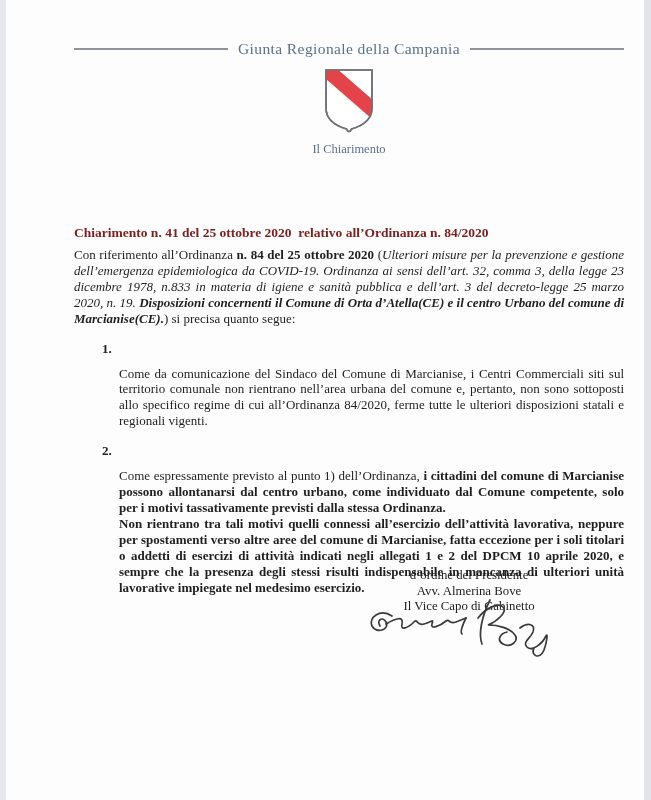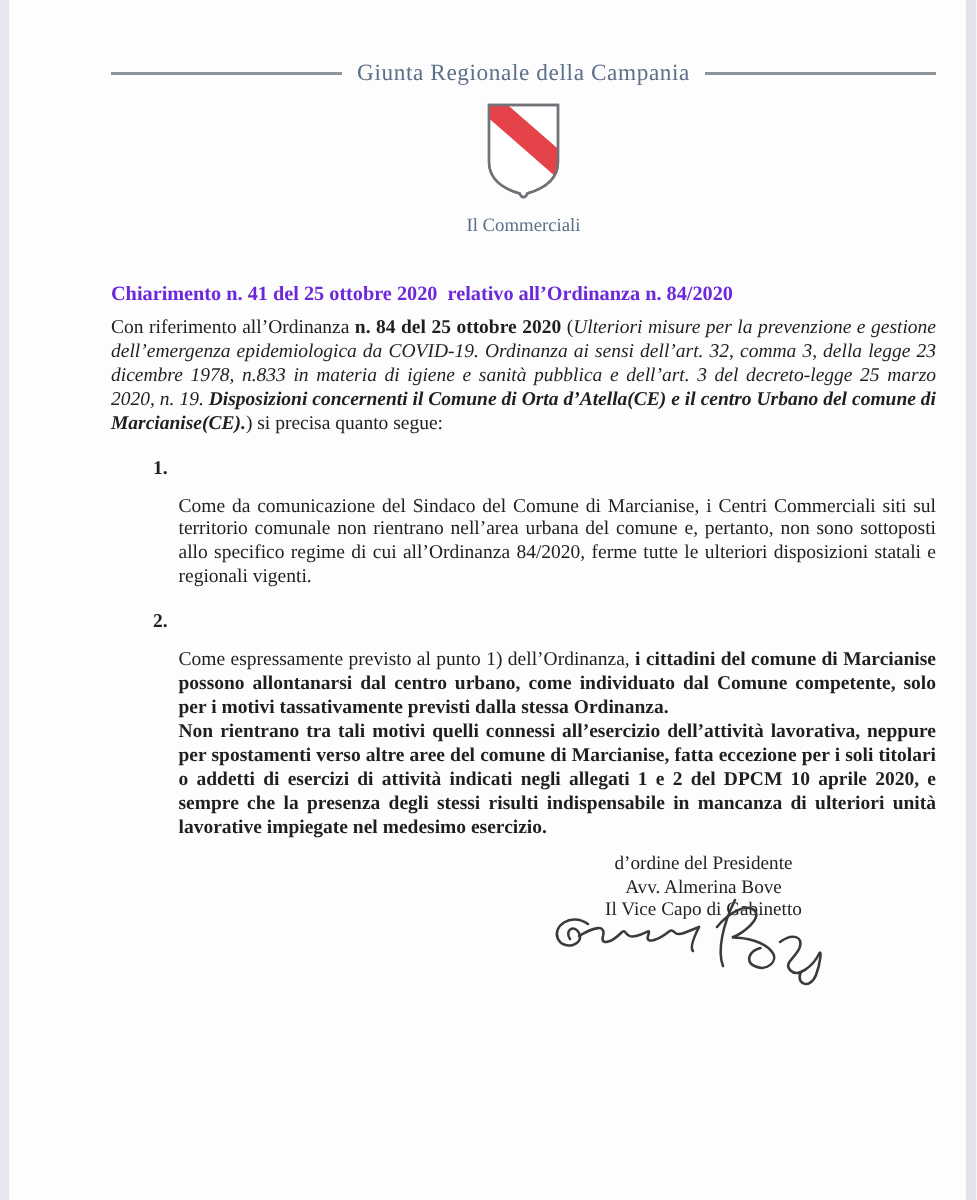--- a/index.html
+++ b/index.html
@@ -19,21 +19,21 @@
 
   
   .letterhead{display:flex;align-items:center;gap:10px;color:#5c7089;}
   .letterhead .rule{flex:1;height:2px;background:#8f949c;}
   .letterhead .org{font-size:15.5px;letter-spacing:.4px;white-space:nowrap;}
   .emblem-wrap{text-align:center;margin-top:9px;}
   .emblem-wrap svg{display:inline-block;}
   .role{ text-align:center;color:#5c7089;font-size:12.5px;margin-top:5px;}
 
   
-  .doc-title{margin-top:30px;font-size:13.5px;font-weight:bold;color:#6d28d9;white-space:pre-wrap;}
+  .doc-title{margin-top:68px;font-size:13.5px;font-weight:bold;color:#7f1d1d;white-space:pre-wrap;}
 
   
   .para{margin-top:6px;text-align:justify;font-size:13px;line-height:15.9px;}
   .runs .b{font-weight:bold;}
   .runs .i{font-style:italic;}
   .runs .bi{font-weight:bold;font-style:italic;}
 
   .list{margin-top:14px;}
   .li{display:flex;margin-top:14px;}
   .li .num{width:17px;margin-left:28px;font-weight:bold;font-size:13px;line-height:15.9px;flex:none;}
@@ -62,21 +62,21 @@
       <defs>
         <clipPath id="shieldClip">
           <path d="M3,3 H49 V41 C49,52.5 40.5,58.5 28.5,62 C27.5,65.3 24.5,65.3 23.5,62 C11.5,58.5 3,52.5 3,41 Z"></path>
         </clipPath>
       </defs>
       <path d="M3,3 H49 V41 C49,52.5 40.5,58.5 28.5,62 C27.5,65.3 24.5,65.3 23.5,62 C11.5,58.5 3,52.5 3,41 Z" fill="#ffffff" stroke="#6f7378" stroke-width="1.6"></path>
       <line x1="-4" y1="-4" x2="58" y2="50" stroke="#e5434a" stroke-width="15" clip-path="url(#shieldClip)"></line>
       <path d="M3,3 H49 V41 C49,52.5 40.5,58.5 28.5,62 C27.5,65.3 24.5,65.3 23.5,62 C11.5,58.5 3,52.5 3,41 Z" fill="none" stroke="#6f7378" stroke-width="1.6"></path>
     </svg>
   </div>
-  <div class="role">Il Commerciali</div>
+  <div class="role">Il Chiarimento</div>
 
   <div class="doc-title">Chiarimento n. 41 del 25 ottobre 2020  relativo all’Ordinanza n. 84/2020</div>
 
   <p class="para runs"><span>Con riferimento all’Ordinanza </span><span class="b">n. 84 del 25 ottobre 2020</span><span> (</span><span class="i">Ulteriori misure per la prevenzione e gestione dell’emergenza epidemiologica da COVID-19. Ordinanza ai sensi dell’art. 32, comma 3, della legge 23 dicembre 1978, n.833 in materia di igiene e sanità pubblica e dell’art. 3 del decreto-legge 25 marzo 2020, n. 19. </span><span class="bi">Disposizioni concernenti il Comune di Orta d’Atella(CE) e il centro Urbano del comune di Marcianise(CE).</span><span>)  si precisa quanto segue:</span></p>
 
   <div class="list">
     <div class="li">
       <span class="num">1.</span>
       <span class="li-body runs"><span>Come da comunicazione del Sindaco del Comune di Marcianise, i Centri Commerciali siti sul territorio comunale non rientrano nell’area urbana del comune e, pertanto, non sono sottoposti allo specifico regime di cui all’Ordinanza 84/2020, ferme tutte le ulteriori disposizioni statali e regionali vigenti.</span></span>
     </div>

